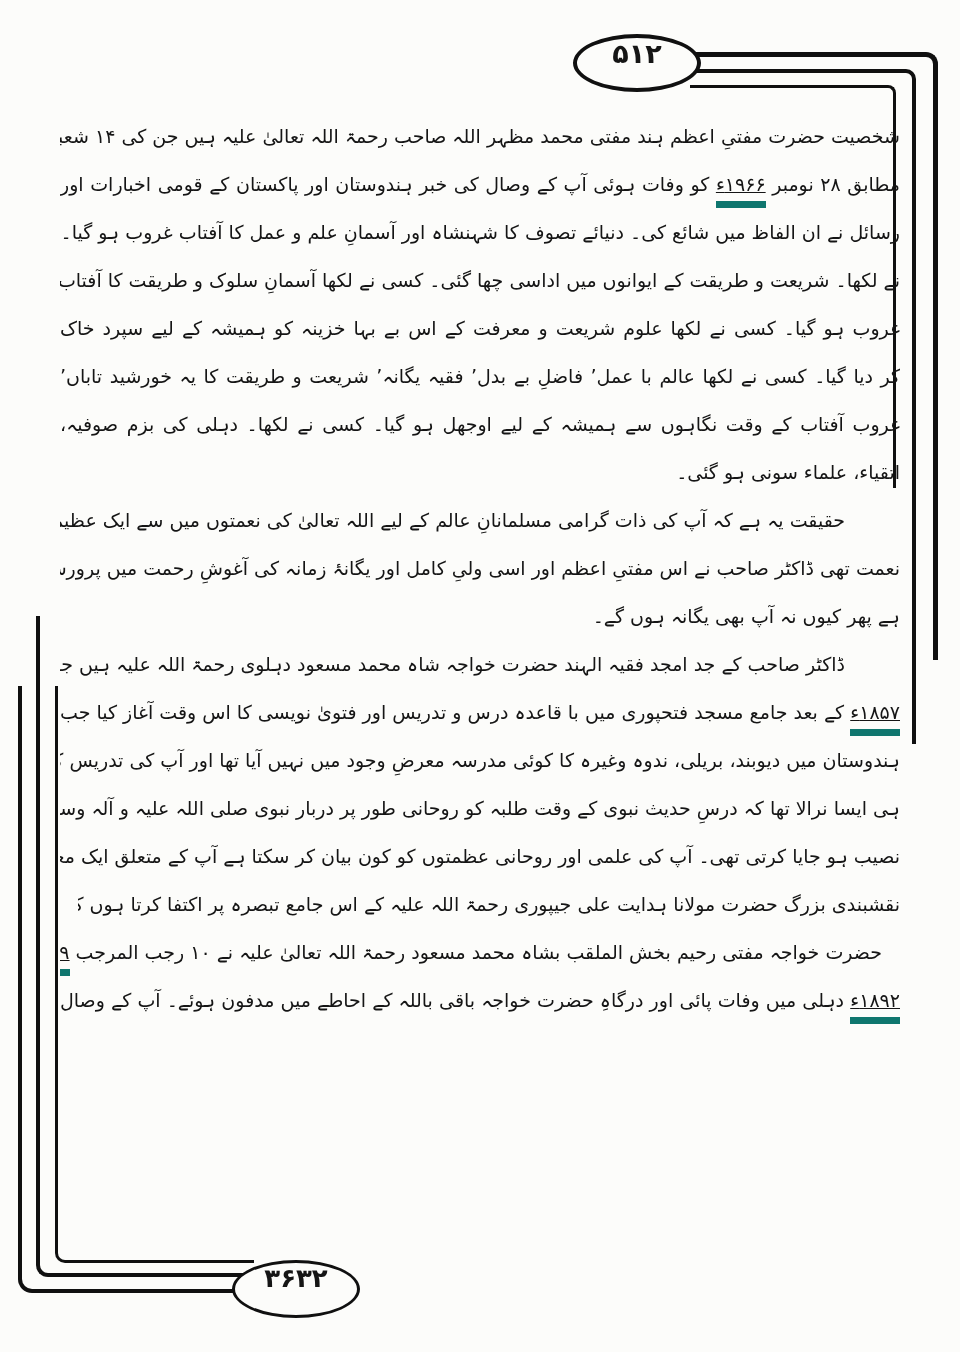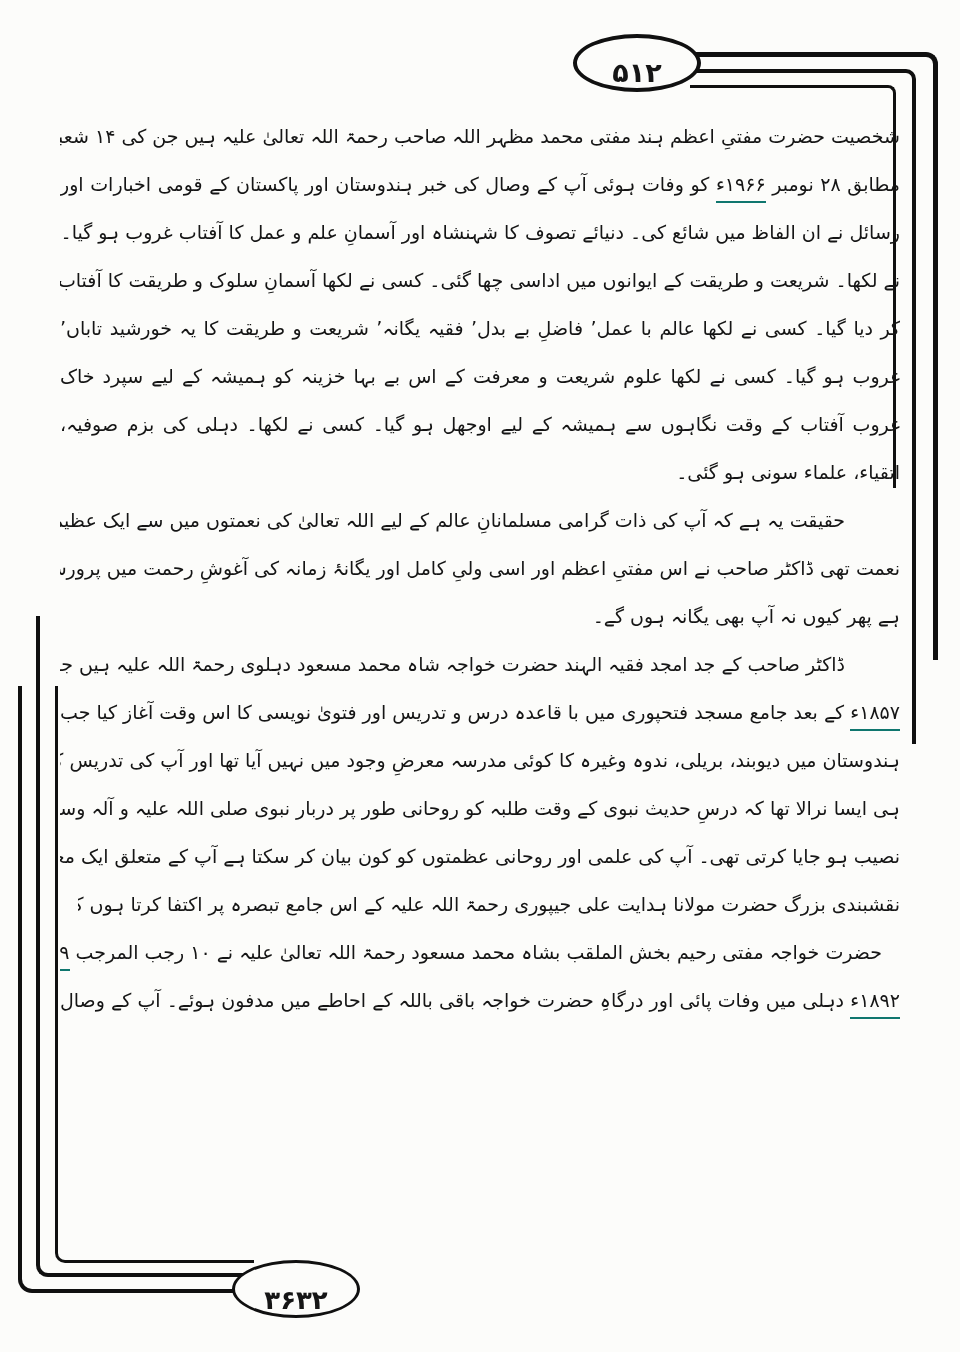--- a/index.html
+++ b/index.html
@@ -20,58 +20,58 @@
     border-top:3px solid #101010;border-right:3px solid #101010;border-top-right-radius:8px;}
   .fr-bl-outer{left:18px;top:686px;width:244px;height:607px;
     border-left:4px solid #101010;border-bottom:4px solid #101010;border-bottom-left-radius:14px;}
   .fr-bl-mid{left:36px;top:616px;width:222px;height:661px;
     border-left:4px solid #101010;border-bottom:4px solid #101010;border-bottom-left-radius:12px;}
   .fr-bl-inner{left:55px;top:686px;width:199px;height:577px;
     border-left:3px solid #101010;border-bottom:3px solid #101010;border-bottom-left-radius:10px;}
   
   .cartouche{
     position:absolute;box-sizing:border-box;background:#fcfcfa;
-    border-radius:50%;display:flex;align-items:flex-end;justify-content:center;
+    border-radius:50%;display:flex;align-items:flex-start;justify-content:center;
     font-weight:bold;letter-spacing:2px;
   }
   .cartouche-top{left:573px;top:34px;width:128px;height:58px;border:4px solid #101010;font-size:27px;}
   .cartouche-bottom{left:232px;top:1260px;width:128px;height:58px;border:3px solid #101010;font-size:26px;}
   
   #text-area{
     position:absolute;left:60px;top:112px;width:840px;
     direction:rtl;
   }
   .line{
     height:48px;line-height:48px;font-size:19px;
     overflow:hidden;white-space:nowrap;
     text-align:justify;text-align-last:justify;
   }
   .line.last{text-align-last:right;margin-left:18px;}
   .line.center{text-align:center;text-align-last:center;}
-  .seg-u{border-bottom:2px solid #0f766e;padding-bottom:6px;}
+  .seg-u{border-bottom:8px solid #0f766e;padding-bottom:6px;text-decoration:underline;}
   .block{margin:0;}
 </style>
 </head>
 <body>
 
 <div class="frame fr-tr-outer"></div>
 <div class="frame fr-tr-mid"></div>
 <div class="frame fr-tr-inner"></div>
 <div class="frame fr-bl-outer"></div>
 <div class="frame fr-bl-mid"></div>
 <div class="frame fr-bl-inner"></div>
 
 <div id="text-area">
     <div class="block">
       <div class="line"><span>شخصیت حضرت مفتیِ اعظم ہند مفتی محمد مظہر اللہ صاحب رحمۃ اللہ تعالیٰ علیہ ہیں جن کی ۱۴ شعبان </span></div>
       <div class="line"><span>مطابق ۲۸ نومبر </span><span class="seg-u">۱۹۶۶ء</span><span> کو وفات ہوئی آپ کے وصال کی خبر ہندوستان اور پاکستان کے قومی اخبارات اور</span></div>
       <div class="line"><span>رسائل نے ان الفاظ میں شائع کی۔ دنیائے تصوف کا شہنشاہ اور آسمانِ علم و عمل کا آفتاب غروب ہو گیا۔ کسی</span></div>
       <div class="line"><span>نے لکھا۔ شریعت و طریقت کے ایوانوں میں اداسی چھا گئی۔ کسی نے لکھا آسمانِ سلوک و طریقت کا آفتاب</span></div>
+      <div class="line"><span>غروب ہو گیا۔ کسی نے لکھا علوم شریعت و معرفت کے اس بے بہا خزینہ کو ہمیشہ کے لیے سپرد خاک</span></div>
       <div class="line"><span>کر دیا گیا۔ کسی نے لکھا عالم با عمل’ فاضلِ بے بدل’ فقیہ یگانہ’ شریعت و طریقت کا یہ خورشید تاباں’</span></div>
-      <div class="line"><span>غروب ہو گیا۔ کسی نے لکھا علوم شریعت و معرفت کے اس بے بہا خزینہ کو ہمیشہ کے لیے سپرد خاک</span></div>
       <div class="line"><span>غروب آفتاب کے وقت نگاہوں سے ہمیشہ کے لیے اوجھل ہو گیا۔ کسی نے لکھا۔ دہلی کی بزم صوفیہ،</span></div>
       <div class="line last"><span>اتقیاء، علماء سونی ہو گئی۔</span></div>
     </div>
     <div class="block">
       <div class="line" style="padding-right: 55px;"><span>حقیقت یہ ہے کہ آپ کی ذات گرامی مسلمانانِ عالم کے لیے اللہ تعالیٰ کی نعمتوں میں سے ایک عظیم</span></div>
       <div class="line"><span>نعمت تھی ڈاکٹر صاحب نے اس مفتیِ اعظم اور اسی ولیِ کامل اور یگانۂ زمانہ کی آغوشِ رحمت میں پرورش پائی</span></div>
       <div class="line last"><span>ہے پھر کیوں نہ آپ بھی یگانہ ہوں گے۔</span></div>
     </div>
     <div class="block">
       <div class="line" style="padding-right: 55px;"><span>ڈاکٹر صاحب کے جد امجد فقیہ الہند حضرت خواجہ شاہ محمد مسعود دہلوی رحمۃ اللہ علیہ ہیں جنہوں نے</span></div>

